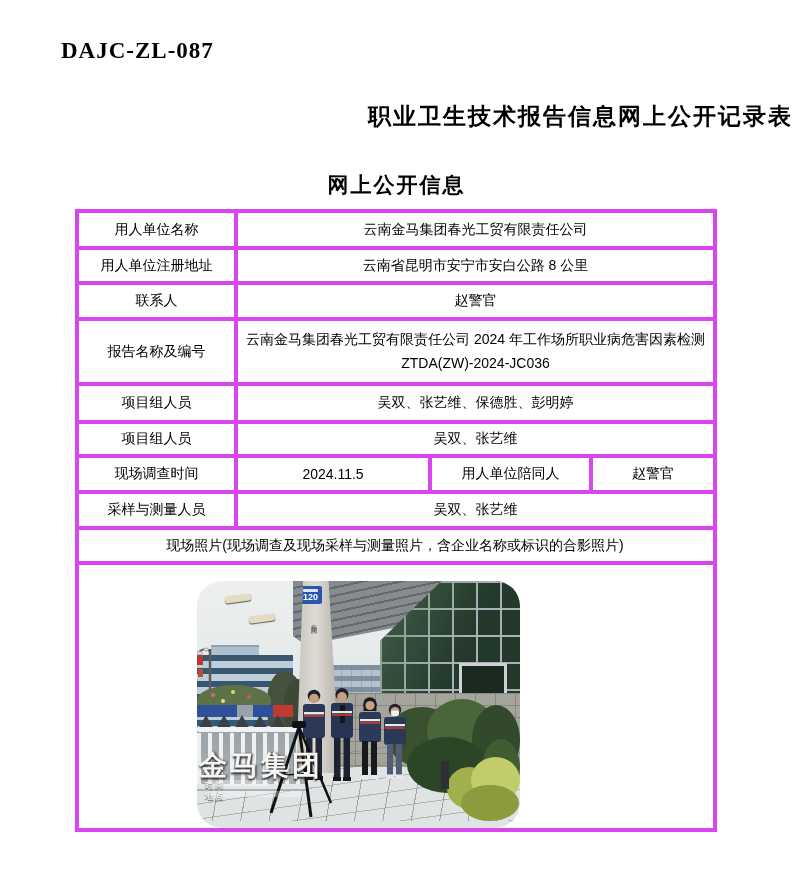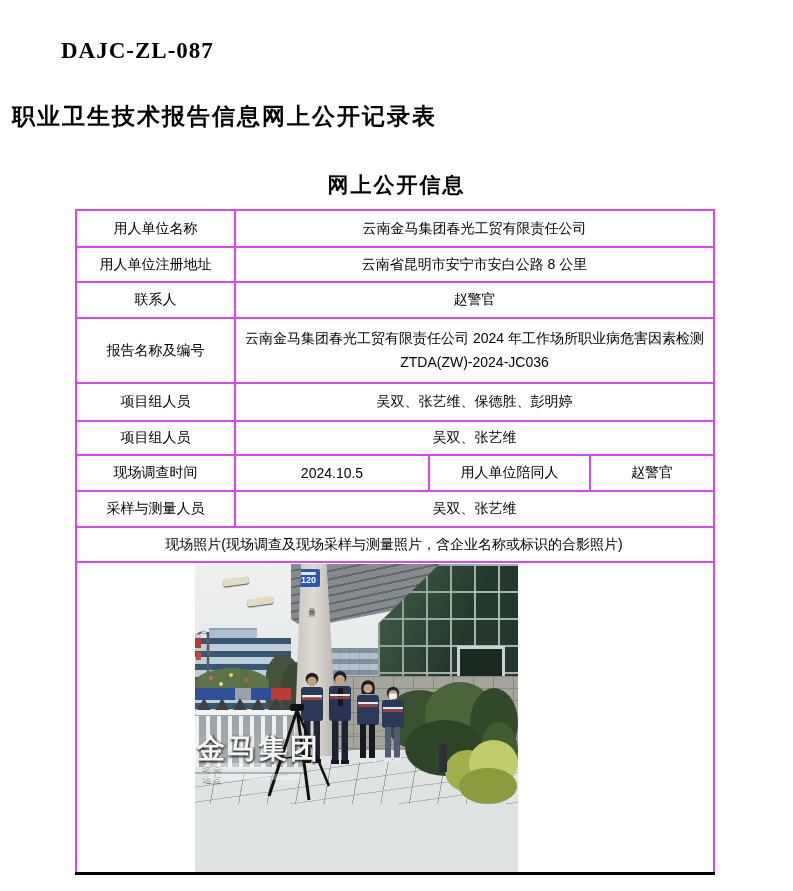--- a/index.html
+++ b/index.html
@@ -1,41 +1,41 @@
 <!DOCTYPE html>
 <html><head>
 <meta charset="utf-8">
 <style>
   * { margin:0; padding:0; box-sizing:border-box; }
   html,body { width:793px; height:891px; background:#ffffff; }
   body { position:relative; font-family:"Liberation Sans", sans-serif; color:#000; overflow:hidden; }
 
   .doc-code { position:absolute; left:61px; top:38px; font-family:"Liberation Serif", serif;
               font-weight:bold; font-size:23px; letter-spacing:1px; }
-  .title    { position:absolute; left:0; top:101px; width:100%; text-align:left;
-              font-family:"Liberation Serif", serif; font-weight:bold; font-size:23px; letter-spacing:2px;padding-left:12px; }
+  .title    { position:absolute; left:0; top:101px; width:100%; text-align:right;
+              font-family:"Liberation Serif", serif; font-weight:bold; font-size:23px; letter-spacing:2px; }
   .subtitle { position:absolute; left:0; top:171px; width:100%; text-align:center;
               font-family:"Liberation Serif", serif; font-weight:bold; font-size:21px; letter-spacing:2px; }
 
   table.record { position:absolute; left:75px; top:209px; width:638px;
                  border-collapse:collapse; table-layout:fixed;
                  border:2px solid #000; border-bottom:3px solid #000; }
-  table.record td { border:2px solid #d946ef; font-size:14px; text-align:center; vertical-align:middle;
+  table.record td { border:4px solid #d946ef; font-size:14px; text-align:center; vertical-align:middle;
                     padding:2px 3px; overflow:hidden; }
   td.lbl { font-weight:normal; }
   tr.r1 td{height:37px} tr.r2 td{height:35px} tr.r3 td{height:36px} tr.r4 td{height:65px}
   tr.r5 td{height:38px} tr.r6 td{height:34px} tr.r7 td{height:36px} tr.r8 td{height:36px}
   tr.r9 td{height:38px} tr.r10 td{height:35px}
   tr.rphoto td { height:246px; padding:0; vertical-align:top; }
   td.caption { text-align:left; padding:2px 1px; text-indent:-2px; font-size:13.5px;margin-left:24px; }
   .report-line { line-height:1.65; }
 
   
-  .photo { position:relative; width:323px; height:308px; margin:1px 0 0 118px; overflow:hidden;
-           background:linear-gradient(180deg,#eef0f0,#dfe3e4 65%); }
+  .photo { position:relative; width:323px; height:247px; margin:16px 0 0 118px; overflow:hidden;
+           background:linear-gradient(180deg,#eef0f0,#dfe3e4 65%);border-radius:25px; }
   .photo * { position:absolute; }
 
   .bldg-left { left:0; top:74px; width:96px; height:84px; background:#93aabd;
     background-image:repeating-linear-gradient(180deg, rgba(40,72,98,.85) 0 6px, rgba(196,209,219,.9) 6px 13px),
                      repeating-linear-gradient(90deg, rgba(120,145,165,.5) 0 1px, transparent 1px 12px); }
   .bldg-left-top { left:14px; top:64px; width:48px; height:12px; background:#aec0cd;
     border-top:2px solid #8da3b4; }
   .trees-left { left:70px; top:90px; width:38px; height:66px; background:#46513e; border-radius:45% 55% 40% 40%; }
   .trees-left2 { left:86px; top:98px; width:30px; height:58px; background:#3c4937; border-radius:50%; }
   .flag { left:0; top:74px; width:6px; height:10px; background:#b8392f; }
@@ -161,21 +161,21 @@
   <tr class="r5">
     <td class="lbl">项目组人员</td>
     <td class="val" colspan="3">吴双、张艺维、保德胜、彭明婷</td>
   </tr>
   <tr class="r6">
     <td class="lbl">项目组人员</td>
     <td class="val" colspan="3">吴双、张艺维</td>
   </tr>
   <tr class="r7">
     <td class="lbl">现场调查时间</td>
-    <td class="val">2024.10.5</td>
+    <td class="val">2024.11.5</td>
     <td class="lbl">用人单位陪同人</td>
     <td class="val">赵警官</td>
   </tr>
   <tr class="r8">
     <td class="lbl">采样与测量人员</td>
     <td class="val" colspan="3">吴双、张艺维</td>
   </tr>
   <tr class="r10">
     <td class="caption" colspan="4">现场照片(现场调查及现场采样与测量照片，含企业名称或标识的合影照片)</td>
   </tr>

